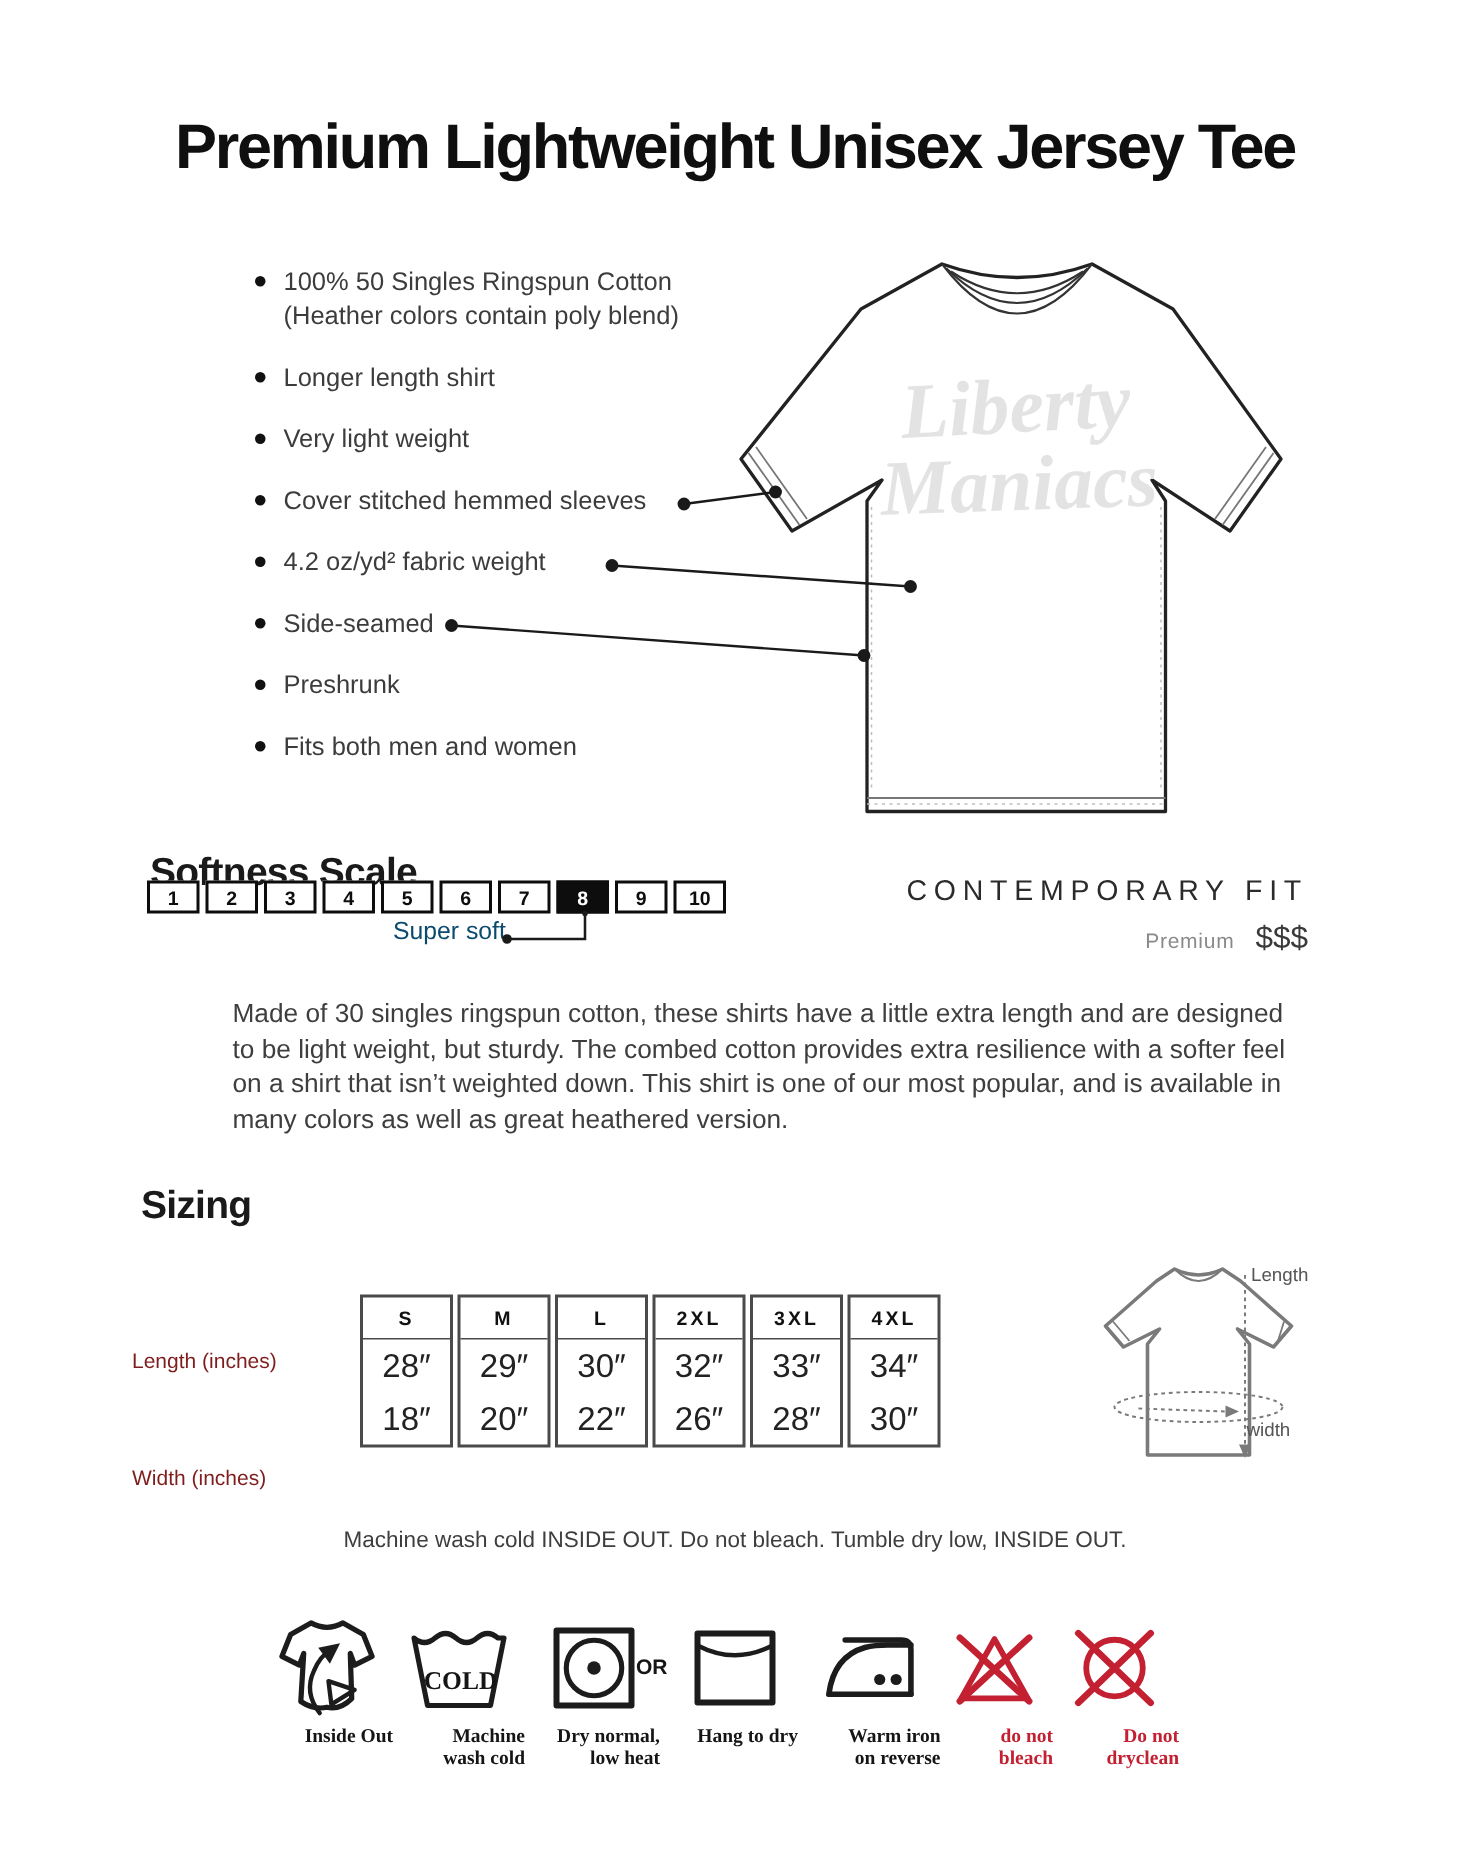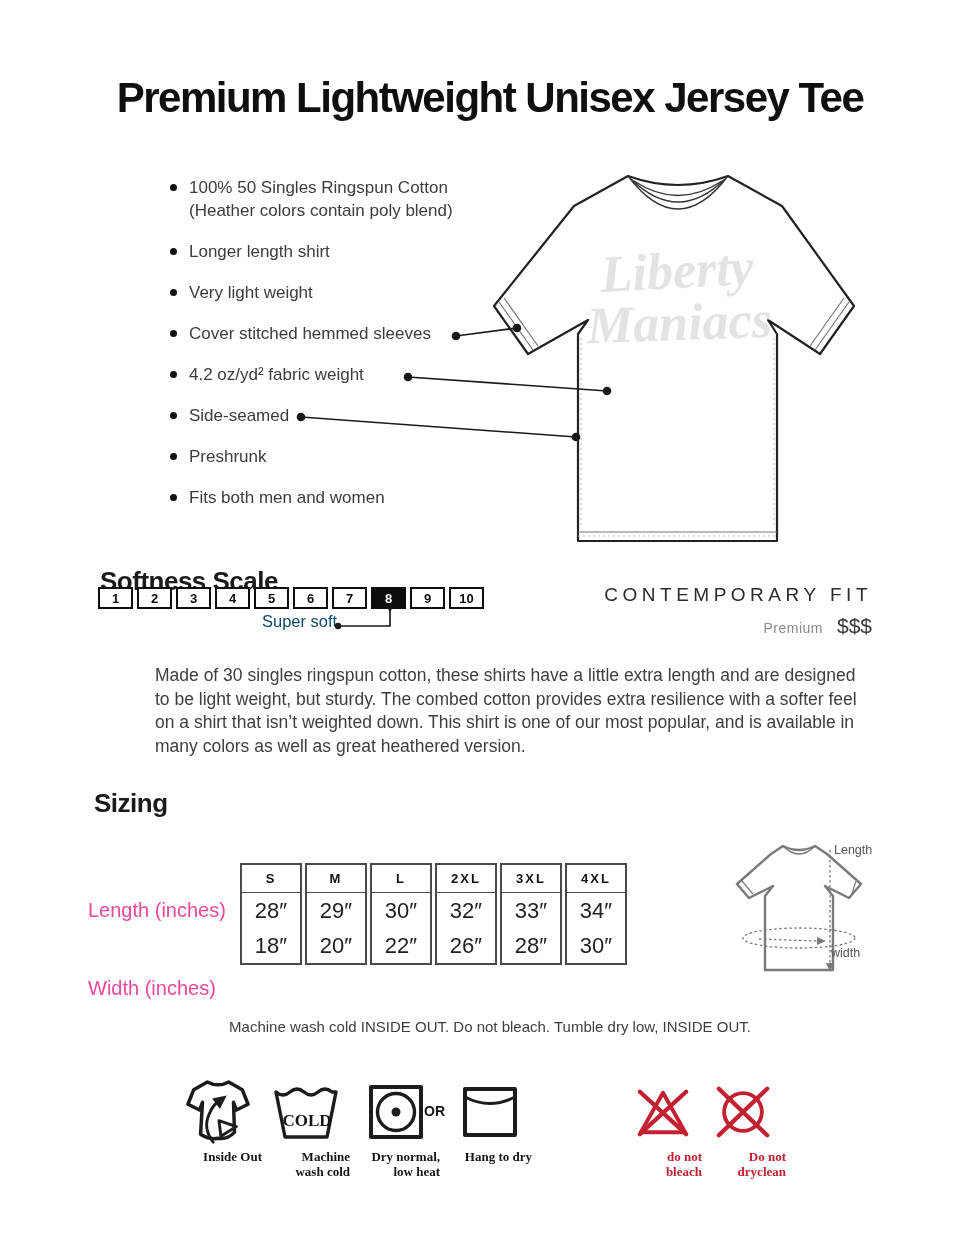--- a/index.html
+++ b/index.html
@@ -54,21 +54,21 @@
   .fit .fit-label { font-size:19px; letter-spacing:4.5px; color:#2b2b2b; }
   .fit .fit-line2 { margin-top:8px; }
   .fit .tier { font-size:14px; color:#8a8a8a; letter-spacing:0.5px; }
   .fit .price { font-size:21px; color:#3a3a3a; margin-left:14px; }
 
   
   .desc { top:664px; left:155px; width:716px; font-size:17.5px; line-height:23.6px; color:#3e3e3e; }
 
   
   .sizing-h { top:788px; left:94px; font-size:26px; font-weight:bold; letter-spacing:-0.5px; }
-  .rowlabel { left:88px; font-size:20px; color:#ec4899; }
+  .rowlabel { left:88px; font-size:14px; color:#7f1d1d; }
   .sizecols { top:863px; left:240px; display:flex; gap:3px; }
   .sizecol { width:62px; border:2px solid #4a4a4a; background:#fff; }
   .sizecol .hd {
     height:28px; border-bottom:1.5px solid #4a4a4a; display:flex; align-items:center; justify-content:center;
     font-size:13px; font-weight:bold; letter-spacing:2px; color:#111;
   }
   .sizecol .val {
     height:35px; display:flex; align-items:center; justify-content:center;
     font-size:22px; color:#222;
   }
@@ -262,20 +262,32 @@
   <div class="care-item" style="left:448px;width:84px;">
     <div class="icon-box">
       <svg width="56" height="52" viewBox="0 0 56 52">
         <rect class="blk" stroke-width="4" x="3" y="3" width="50" height="46"></rect>
         <path class="blk" stroke-width="3" d="M3,11 Q28,24 53,11"></path>
       </svg>
     </div>
     <div class="cl">Hang to dry</div>
   </div>
 
+  <div class="care-item" style="left:535px;width:92px;">
+    <div class="icon-box">
+      <svg width="62" height="46" viewBox="0 0 56 42">
+        <path class="blk" stroke-width="3.4" d="M12,4 H46 Q52,4 52,10 V37"></path>
+        <path class="blk" stroke-width="3.4" d="M2,37 H52 M2,37 Q5,14 24,8.5 Q30,7 38,7 L52,7"></path>
+        <circle cx="33" cy="28" r="3.4" fill="#1c1c1c"></circle>
+        <circle cx="43" cy="28" r="3.4" fill="#1c1c1c"></circle>
+      </svg>
+    </div>
+    <div class="cl">Warm iron</div>
+    <div class="cl">on reverse</div>
+  </div>
 
   <div class="care-item" style="left:624px;width:78px;">
     <div class="icon-box">
       <svg width="54" height="54" viewBox="0 0 56 56">
         <path class="red-s" stroke-width="4" d="M28,8 L51,49 L5,49 Z"></path>
         <path class="red-s" stroke-width="4.5" d="M4,7 L52,51 M52,7 L4,51"></path>
       </svg>
     </div>
     <div class="cl red">do not</div>
     <div class="cl red">bleach</div>

